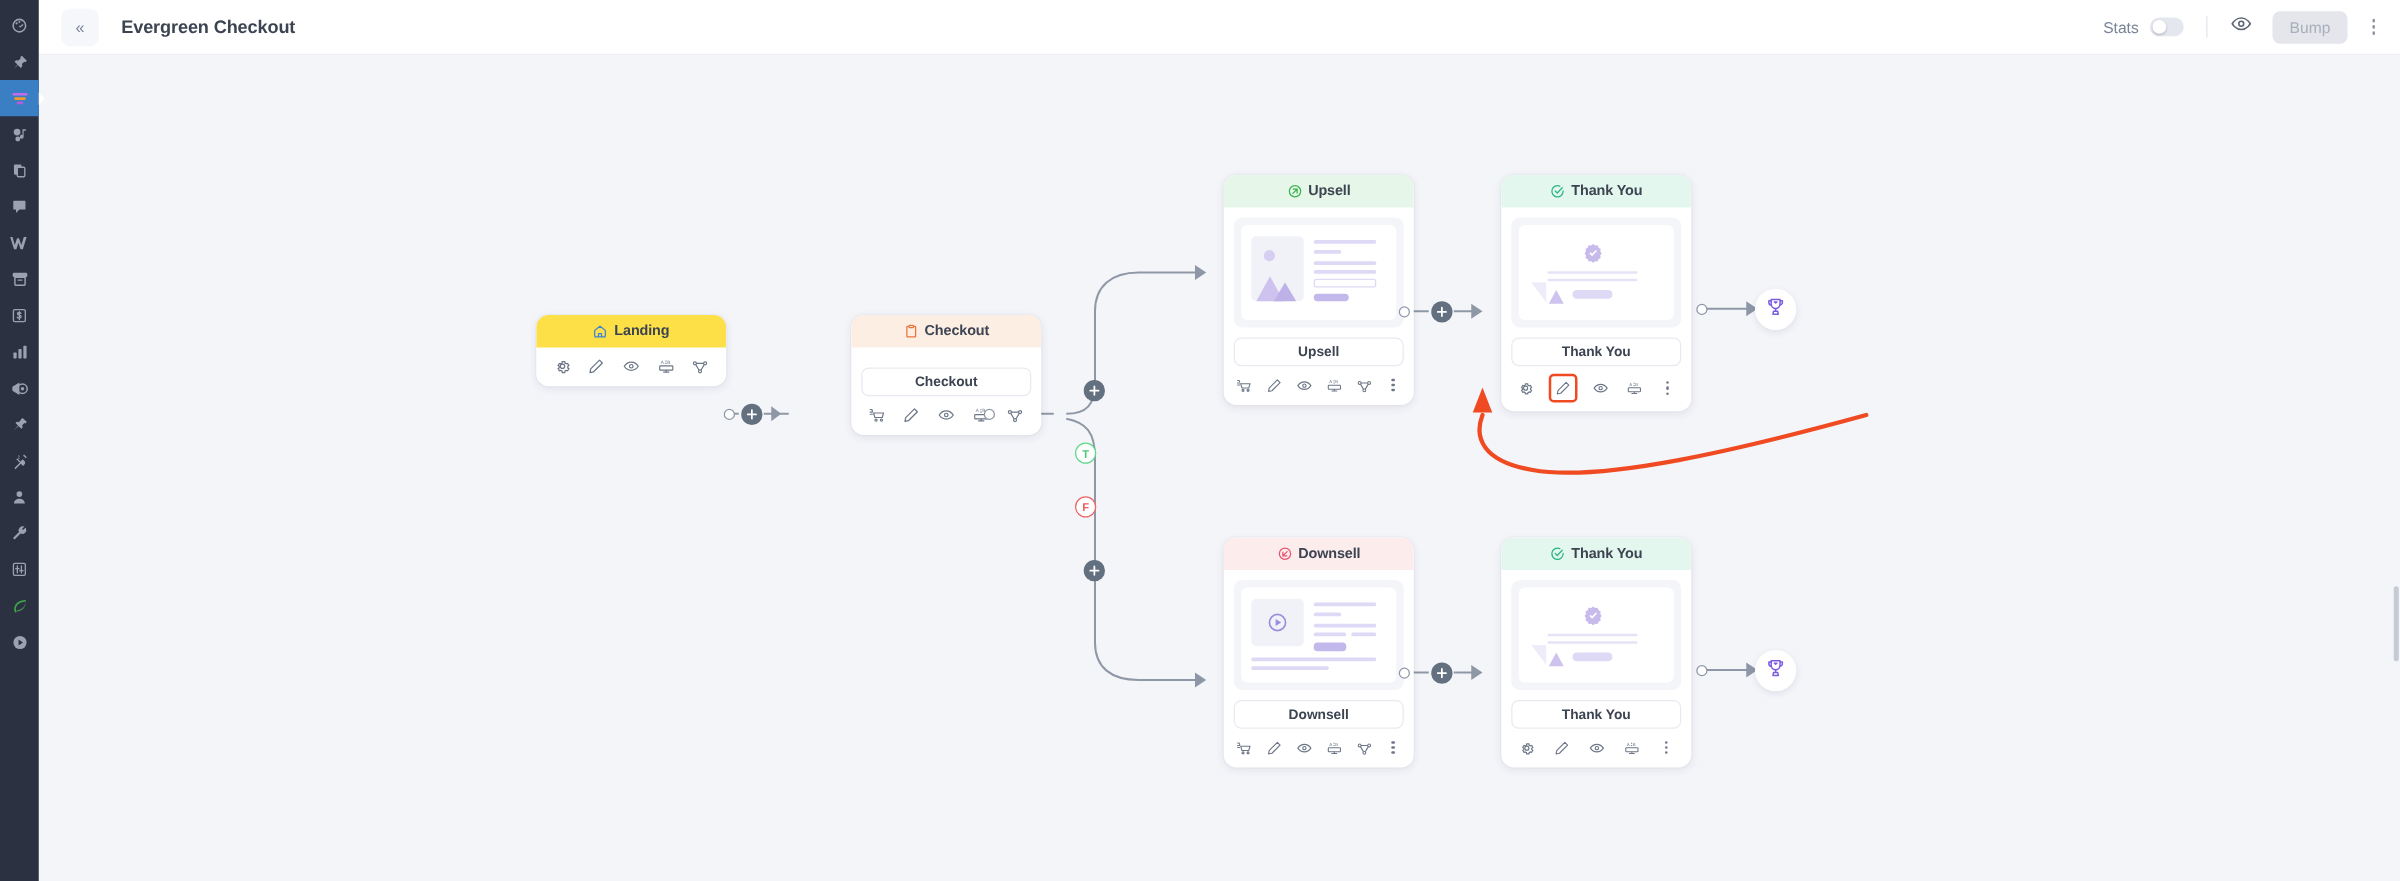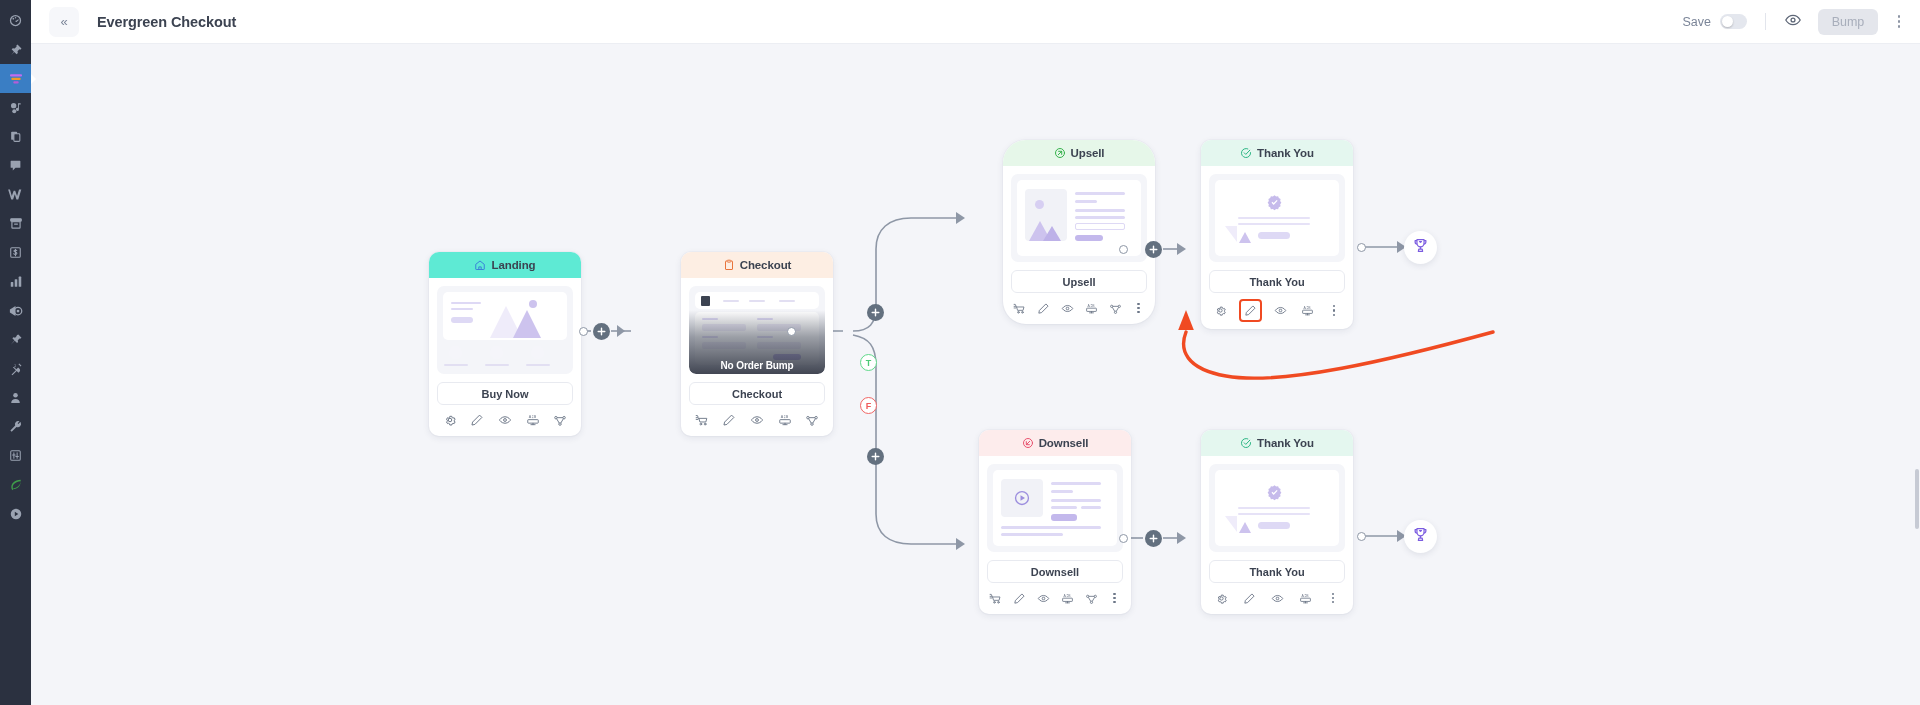--- a/index.html
+++ b/index.html
@@ -365,21 +365,21 @@
 
   <div id="main">
 
     <div id="header">
       <div id="collapse-btn">
         <span>«</span>
       </div>
       <div id="page-title">Evergreen Checkout</div>
 
       <div id="header-right">
-        <span id="stats-label">Save</span>
+        <span id="stats-label">Stats</span>
         <div class="toggle">
           <span class="knob"></span>
         </div>
         <div class="hdr-sep"></div>
         <div id="preview-eye">
           <span>
             <svg width="18" height="18" viewBox="0 0 24 24" fill="none" stroke="currentColor" stroke-width="1.7">
               <path d="M2.4 12S6 5.8 12 5.8 21.6 12 21.6 12S18 18.2 12 18.2 2.4 12 2.4 12z"></path>
               <circle cx="12" cy="12" r="2.6"></circle>
             </svg>
@@ -430,49 +430,28 @@
           <path d="M1146 488 l9 6 -9 6 z"></path>
 
           <path d="M1366 197 l9 6 -9 6 z"></path>
           <path d="M1366 486 l9 6 -9 6 z"></path>
 
           <path d="M586 281 l8 6 -8 6 z"></path>
         </g>
       </svg>
 
       <div class="card" style="left:398px; top:208px;">
-        <div class="card-head" style="background:#5eead4;">
+        <div class="card-head" style="background:#fde047;">
           <span class="ch-icon">
             <svg width="12" height="12" viewBox="0 0 24 24" fill="none" stroke="#3a82d8" stroke-width="2" stroke-linejoin="round">
               <path d="M3.5 10.6L12 4l8.5 6.6V20a1 1 0 01-1 1h-15a1 1 0 01-1-1v-9.4z"></path>
               <path d="M9.6 21v-5.2h4.8V21"></path>
             </svg>
           </span>
           <span class="ch-label">Landing</span>
-        </div>
-        <div class="card-body">
-          <div class="thumb">
-            <div class="thumb-inner" style="height:48px;">
-              <span class="ph" style="left:8px;top:10px;width:30px;height:2.4px;"></span>
-              <span class="ph" style="left:8px;top:16px;width:22px;height:2.4px;"></span>
-              <span class="ph" style="left:8px;top:25px;width:22px;height:6px;border-radius:3px;"></span>
-              <span class="ph line-lt" style="left:47px;top:14px;width:0;height:0;background:transparent;border-left:16px solid transparent;border-right:16px solid transparent;border-bottom:32px solid #efecfa;border-radius:0;"></span>
-              <span class="ph" style="left:70px;top:18px;width:0;height:0;background:transparent;border-left:14px solid transparent;border-right:14px solid transparent;border-bottom:28px solid #cdc3ee;border-radius:0;"></span>
-              <span class="ph round" style="left:86px;top:8px;width:8px;height:8px;background:#cdc3ee;"></span>
-            </div>
-            <span class="ph round" style="left:12px;top:60px;width:13px;height:13px;background:#f5f5fa;"></span>
-            <span class="ph round" style="left:53px;top:60px;width:13px;height:13px;background:#f5f5fa;"></span>
-            <span class="ph round" style="left:94px;top:60px;width:13px;height:13px;background:#f5f5fa;"></span>
-            <span class="ph" style="left:7px;top:78px;width:24px;height:2px;background:#e2dff2;"></span>
-            <span class="ph" style="left:48px;top:78px;width:24px;height:2px;background:#e2dff2;"></span>
-            <span class="ph" style="left:89px;top:78px;width:24px;height:2px;background:#e2dff2;"></span>
-          </div>
-          <div class="cta">
-            <span>Buy Now</span>
-          </div>
         </div>
         <div class="icon-row">
           <span>
             <svg width="14" height="14" viewBox="0 0 24 24" fill="none" stroke="currentColor" stroke-width="1.7">
               <circle cx="12" cy="12" r="3"></circle>
               <path d="M19.2 14.2l1.6 1-1.7 3-1.9-.6a7.4 7.4 0 01-1.8 1l-.3 2h-3.4l-.3-2a7.4 7.4 0 01-1.8-1l-1.9.6-1.7-3 1.6-1a7.6 7.6 0 010-2.1l-1.6-1 1.7-3 1.9.6a7.4 7.4 0 011.8-1l.3-2h3.4l.3 2a7.4 7.4 0 011.8 1l1.9-.6 1.7 3-1.6 1a7.6 7.6 0 010 2.1z"></path>
             </svg>
           </span>
           <span>
             <svg width="14" height="14" viewBox="0 0 24 24" fill="none" stroke="currentColor" stroke-width="1.7" stroke-linejoin="round">
@@ -509,42 +488,20 @@
         <div class="card-head" style="background:#fdeee3;">
           <span class="ch-icon">
             <svg width="12" height="12" viewBox="0 0 24 24" fill="none" stroke="#e8743c" stroke-width="2" stroke-linejoin="round">
               <path d="M8 4H6a1 1 0 00-1 1v15a1 1 0 001 1h12a1 1 0 001-1V5a1 1 0 00-1-1h-2"></path>
               <rect x="8.4" y="2.4" width="7.2" height="3.8" rx="1.2"></rect>
             </svg>
           </span>
           <span class="ch-label">Checkout</span>
         </div>
         <div class="card-body">
-          <div class="thumb">
-            <div class="thumb-inner" style="height:17px;">
-              <span class="ph" style="left:6px;top:3.5px;width:9px;height:10px;background:#3c4351;border-radius:1px;"></span>
-              <span class="ph" style="left:28px;top:8px;width:16px;height:2px;background:#e2dff2;"></span>
-              <span class="ph" style="left:54px;top:8px;width:16px;height:2px;background:#e2dff2;"></span>
-              <span class="ph" style="left:84px;top:8px;width:16px;height:2px;background:#e2dff2;"></span>
-            </div>
-            <div class="thumb-inner" style="height:53px;margin-top:3px;">
-              <span class="ph" style="left:7px;top:6px;width:16px;height:2px;background:#ded9f5;"></span>
-              <span class="ph" style="left:7px;top:12px;width:44px;height:7px;background:#efecf9;border-radius:2px;"></span>
-              <span class="ph" style="left:7px;top:24px;width:16px;height:2px;background:#ded9f5;"></span>
-              <span class="ph" style="left:7px;top:30px;width:44px;height:7px;background:#efecf9;border-radius:2px;"></span>
-              <span class="ph" style="left:62px;top:6px;width:16px;height:2px;background:#ded9f5;"></span>
-              <span class="ph" style="left:62px;top:12px;width:44px;height:7px;background:#efecf9;border-radius:2px;"></span>
-              <span class="ph" style="left:62px;top:24px;width:16px;height:2px;background:#ded9f5;"></span>
-              <span class="ph" style="left:62px;top:30px;width:44px;height:7px;background:#efecf9;border-radius:2px;"></span>
-              <span class="ph" style="left:78px;top:42px;width:28px;height:6px;background:#b8abe8;border-radius:3px;"></span>
-            </div>
-            <div class="nob-overlay">
-              <span>No Order Bump</span>
-            </div>
-          </div>
           <div class="cta">
             <span>Checkout</span>
           </div>
         </div>
         <div class="icon-row">
           <span>
             <svg width="14" height="14" viewBox="0 0 24 24" fill="none" stroke="currentColor" stroke-width="1.6" stroke-linecap="round">
               <path d="M2 4.4h2.2l1 2.4M6.6 9.2h13.6l-1.6 6.2H8.4L6.6 9.2z"></path>
               <path d="M2 8h3M2 11h3"></path>
               <circle cx="10" cy="19" r="1.5"></circle>
@@ -575,21 +532,21 @@
             <svg width="14" height="14" viewBox="0 0 24 24" fill="none" stroke="currentColor" stroke-width="1.6">
               <circle cx="5" cy="8" r="2.1"></circle>
                 <circle cx="19" cy="8" r="2.1"></circle>
                 <circle cx="12" cy="19" r="2.1"></circle>
               <path d="M7 8h10M6.2 9.8l4.4 7.4M17.8 9.8l-4.4 7.4"></path>
             </svg>
           </span>
         </div>
       </div>
 
-      <div class="card" style="left:972px; top:96px;border-radius:23px;">
+      <div class="card" style="left:948px; top:96px;">
         <div class="card-head" style="background:#e6f7e9;">
           <span class="ch-icon">
             <svg width="12" height="12" viewBox="0 0 24 24" fill="none" stroke="#37b24d" stroke-width="2" stroke-linecap="round">
               <circle cx="12" cy="12" r="9"></circle>
               <path d="M15.4 8.6l-6.8 6.8M9.2 8.6h6.2v6.2"></path>
             </svg>
           </span>
           <span class="ch-label">Upsell</span>
         </div>
         <div class="card-body">

